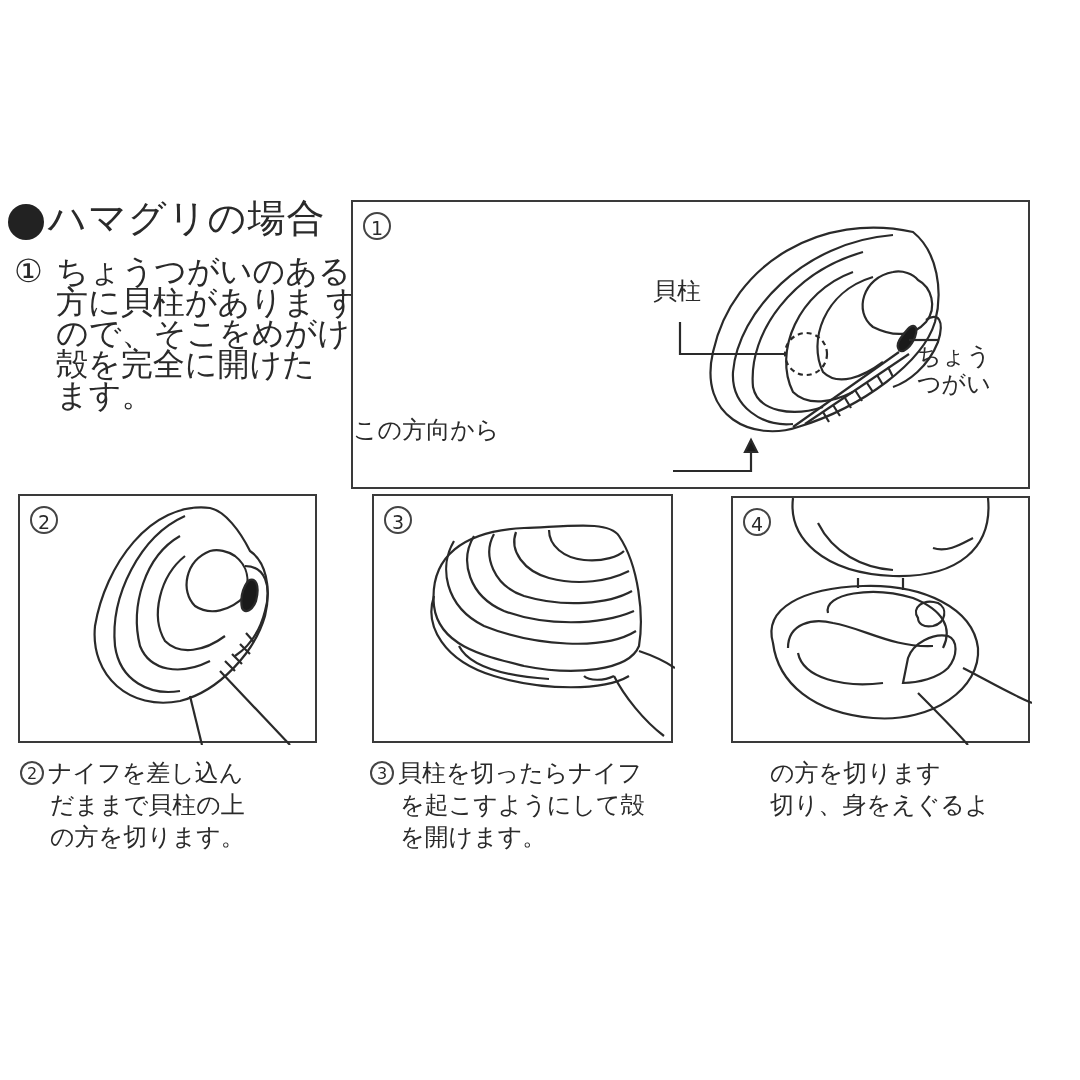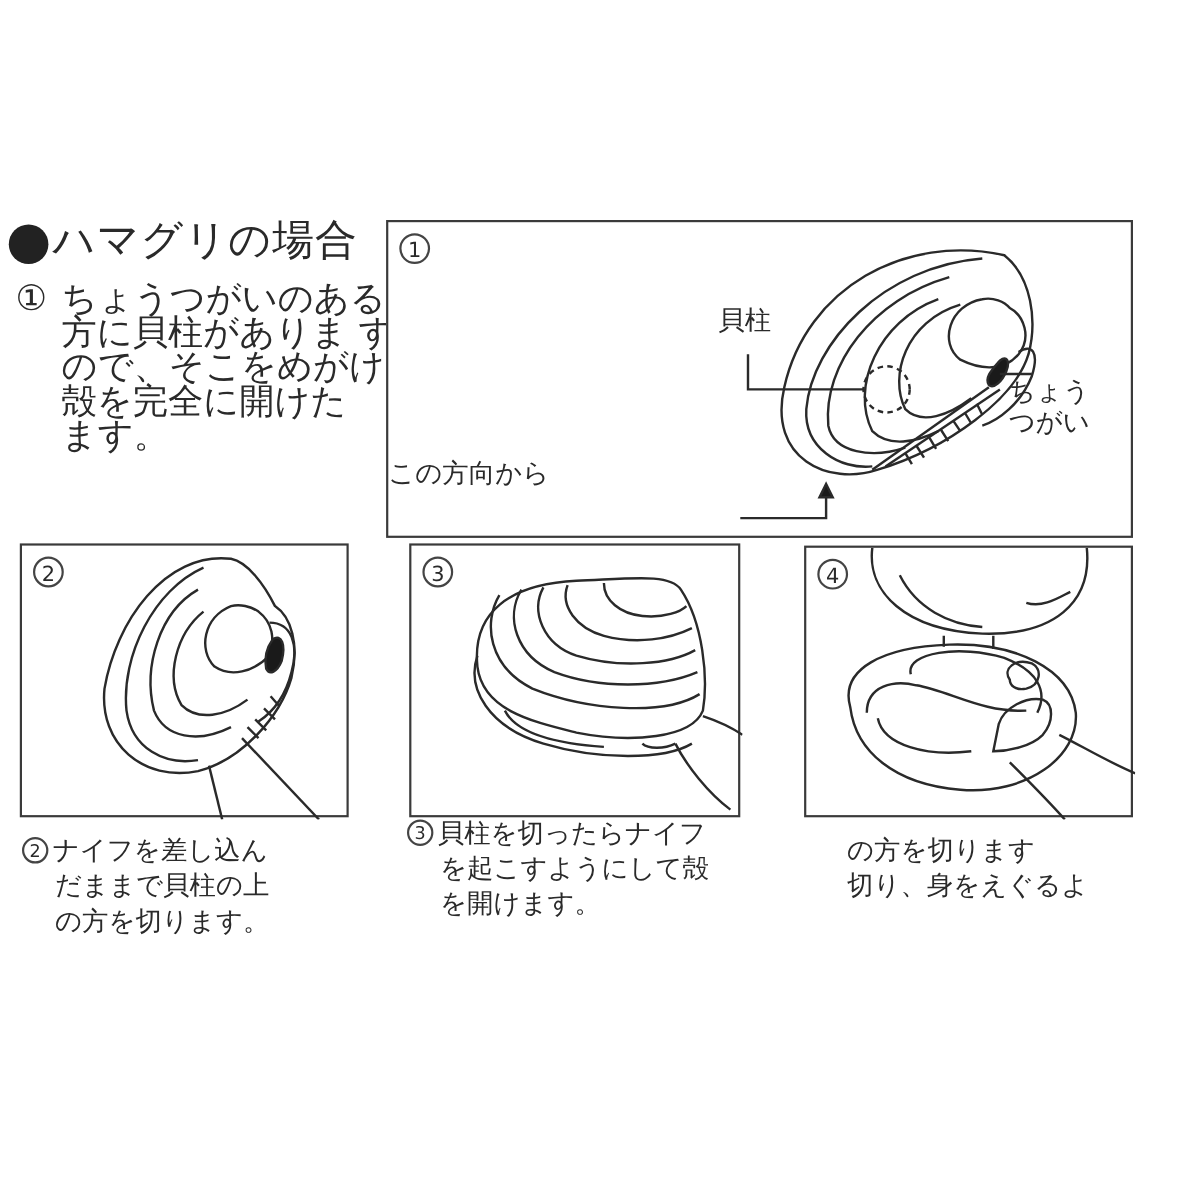--- a/index.html
+++ b/index.html
@@ -137,21 +137,21 @@
     <path d="M185 195 C 200 210, 220 230, 235 247"></path>
   </svg>
 </div>
 
 <div class="abs caption" style="left:20px; top:757px;">
   <span class="line first"><span class="cnum">2</span><span>ナイフを差し込ん</span></span>
   <span class="line">だままで貝柱の上</span>
   <span class="line">の方を切ります。</span>
 </div>
 
-<div class="abs caption" style="left:370px; top:741px;">
+<div class="abs caption" style="left:370px; top:757px;">
   <span class="line first"><span class="cnum">3</span><span>貝柱を切ったらナイフ</span></span>
   <span class="line">を起こすようにして殻</span>
   <span class="line">を開けます。</span>
 </div>
 
 <div class="abs caption" style="left:740px; top:757px;">
   <span class="line">の方を切ります</span>
   <span class="line">切り、身をえぐるよ</span>
 </div>
 

